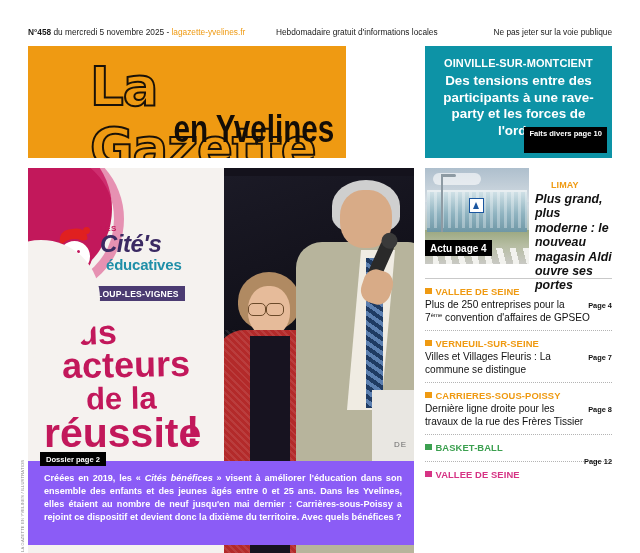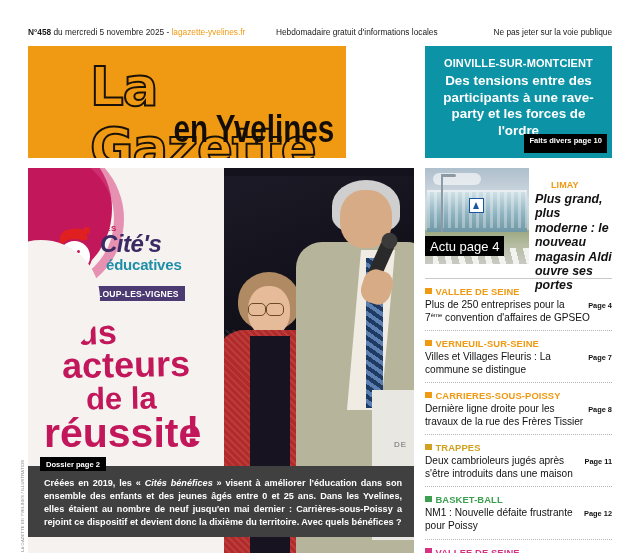--- a/index.html
+++ b/index.html
@@ -32,21 +32,21 @@
          transform:scaleX(.78);transform-origin:right center;letter-spacing:0px;}
 
   
   .tealbox{position:absolute;left:425px;top:46px;width:187px;height:112px;
            background:#0d93a6;color:#fff;text-align:center;}
   .teal-kicker{position:absolute;left:0;right:0;top:11px;font-size:11px;
                font-weight:bold;letter-spacing:.1px;}
   .teal-title{position:absolute;left:6px;right:6px;top:27px;font-size:13.4px;
               font-weight:bold;line-height:1.24;}
   .teal-tag{position:absolute;right:5px;bottom:5px;background:#000;color:#fff;
-            font-size:7.6px;font-weight:bold;padding:2px 5px 8px 5px;}
+            font-size:7.6px;font-weight:bold;padding:2px 5px 15px 5px;}
 
   
   .lead{position:absolute;left:28px;top:168px;width:386px;height:385px;
         overflow:hidden;background:#14121c;}
   
   .poster{position:absolute;left:0;top:0;width:196px;height:385px;
           background:#f5f2ef;overflow:hidden;}
   .poster:before{content:"";position:absolute;left:-66px;top:-34px;
         width:150px;height:150px;border-radius:50%;background:#c2185b;}
   .poster:after{content:"";position:absolute;left:-46px;top:72px;
@@ -128,21 +128,21 @@
   .lect-de{position:absolute;left:170px;top:264px;font-size:8px;color:#6b6b6b;
         letter-spacing:1px;}
 
   
   .headline{position:absolute;left:10px;top:12px;width:362px;
         font-size:24.5px;font-weight:bold;line-height:1.085;color:#fff;
         text-shadow:0 2px 5px rgba(0,0,0,.75);letter-spacing:-.3px;}
   .headline em{font-style:italic;}
 
   
-  .summary{position:absolute;left:0;bottom:16px;width:386px;height:71px;background:#404040;}
+  .summary{position:absolute;left:0;bottom:8px;width:386px;height:84px;background:#8b5cf6;}
   .sum-tag{position:absolute;left:12px;top:-9px;background:#000;color:#fff;
         font-size:7.6px;font-weight:bold;padding:2.5px 6px;}
   .sum-text{position:absolute;left:16px;right:12px;top:11px;color:#fff;
         font-size:9.1px;font-weight:bold;line-height:1.42;text-align:justify;}
   .sum-text em{font-style:italic;}
 
   
   .credit{position:absolute;left:20px;top:472px;width:10px;height:80px;
         font-size:4.1px;color:#8b8b8b;letter-spacing:.2px;
         writing-mode:vertical-rl;transform:rotate(180deg);white-space:nowrap;}
@@ -167,21 +167,21 @@
         border-left:3px solid transparent;border-right:3px solid transparent;
         border-bottom:7px solid #1a56a0;}
   .ap-ground{position:absolute;left:0;top:62px;width:104px;height:34px;
         background:linear-gradient(180deg,#9aa77f 0%,#b6bda2 45%,#c9c9c4 100%);}
   .ap-cross{position:absolute;left:8px;top:80px;width:96px;height:16px;
         background:repeating-linear-gradient(76deg,#f2f2ee 0 6px,transparent 6px 13px);}
   .ap-pole{position:absolute;left:16px;top:6px;width:2px;height:58px;background:#8d9aa3;}
   .ap-pole:after{content:"";position:absolute;left:0;top:0;width:15px;height:3px;
         background:#8d9aa3;border-radius:2px;}
   .aldi-tag{position:absolute;left:0;bottom:8px;background:#000;color:#fff;
-        font-size:13px;font-weight:normal;padding:2.5px 5px;text-align:center;}
+        font-size:10px;font-weight:bold;padding:2.5px 5px;text-align:center;}
   .aldi-txt{position:absolute;left:110px;top:12px;width:78px;}
   .aldi-kick{font-size:9px;font-weight:bold;color:#ef9a12;letter-spacing:.1px;margin-left:16px;}
   .aldi-title{margin-top:2px;font-size:12.4px;font-weight:bold;line-height:1.16;color:#111;font-style:italic;}
 
   .hr{height:1px;background:#c9c9c9;margin:6px 0 0 0;}
 
   .brief{padding:7px 0 6px 0;border-bottom:1px dotted #b4b4b4;}
   .brief:last-child{border-bottom:none;}
   .b-kick{font-size:9.4px;font-weight:bold;letter-spacing:.1px;white-space:nowrap;}
   .b-sq{display:inline-block;width:6.5px;height:6.5px;margin-right:4px;vertical-align:1px;}
@@ -304,28 +304,24 @@
     <div class="brief">
       <div class="b-kick"><span class="b-sq" style="background:#ef9a12"></span><span style="color:#ef9a12">VERNEUIL-SUR-SEINE</span></div>
       <div class="b-body"><span class="b-page">Page 7</span><span>Villes et Villages Fleuris : La commune se distingue</span></div>
     </div>
 
     <div class="brief">
       <div class="b-kick"><span class="b-sq" style="background:#ef9a12"></span><span style="color:#ef9a12">CARRIERES-SOUS-POISSY</span></div>
       <div class="b-body"><span class="b-page">Page 8</span><span>Dernière ligne droite pour les travaux de la rue des Frères Tissier</span></div>
     </div>
 
-    <div class="brief">
-      <div class="b-kick"><span class="b-sq" style="background:#d1a01e"></span><span style="color:#d1a01e">TRAPPES</span></div>
-      <div class="b-body"><span class="b-page">Page 11</span><span>Deux cambrioleurs jugés après s'être introduits dans une maison</span></div>
-    </div>
 
     <div class="brief">
       <div class="b-kick"><span class="b-sq" style="background:#3ca050"></span><span style="color:#3ca050">BASKET-BALL</span></div>
-      <div class="b-body"><span class="b-page">Page 12</span><span>NM1 : Nouvelle défaite frustrante pour Poissy</span></div>
+      <div class="b-body"><span class="b-page">Page 12</span></div>
     </div>
 
     <div class="brief">
       <div class="b-kick"><span class="b-sq" style="background:#d63384"></span><span style="color:#d63384">VALLEE DE SEINE</span></div>
 
     </div>
 
   </div>
 </div>
 

